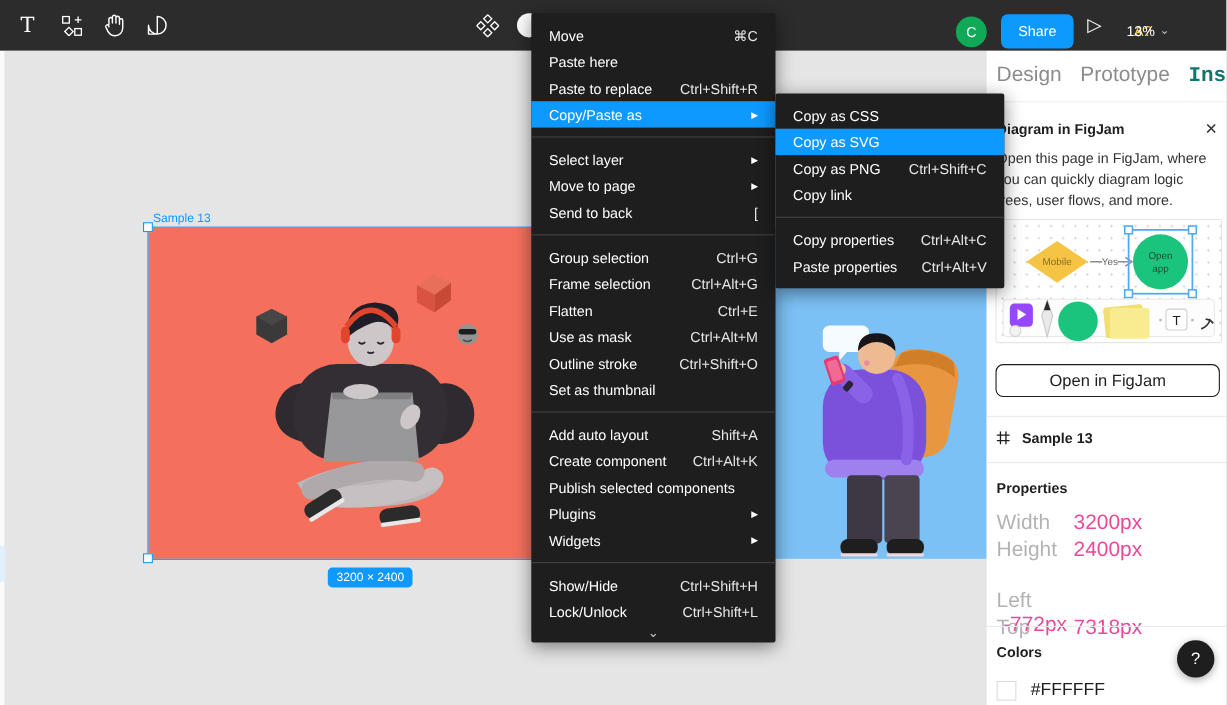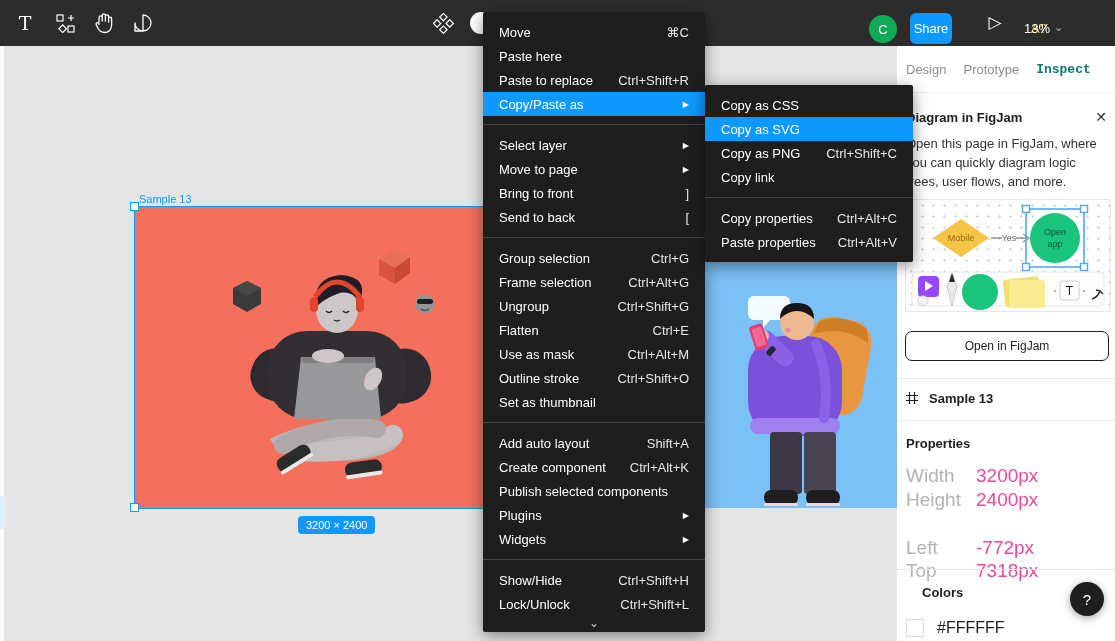--- a/index.html
+++ b/index.html
@@ -7,21 +7,21 @@
        background:#E5E5E5;font-family:"Liberation Sans",sans-serif;
        -webkit-font-smoothing:antialiased;}
 
   
   .toolbar{position:absolute;top:0;left:0;right:0;height:46px;background:#2C2C2C;z-index:50;}
   .tool{position:absolute;top:0;height:46px;display:flex;align-items:center;justify-content:center;cursor:pointer;}
   .ttool{width:40px;color:#fff;}
   .t-glyph{font-family:"DejaVu Serif",serif;font-size:19px;color:#fff;}
   .avatar{position:absolute;top:15px;width:28px;height:28px;border-radius:50%;
           background:#0FA958;color:#fff;font-size:13px;display:flex;align-items:center;justify-content:center;}
-  .share-btn{position:absolute;left:910px;top:13px;width:42px;height:31px;background:#0D99FF;color:#fff;
+  .share-btn{position:absolute;left:910px;top:13px;width:66px;height:31px;background:#0D99FF;color:#fff;
              font-size:13px;border:none;border-radius:6px;display:flex;align-items:center;justify-content:center;cursor:pointer;}
   .play{position:absolute;left:985px;top:13px;width:20px;height:20px;color:#fff;font-size:17px;line-height:20px;text-align:center;cursor:pointer;}
   .a-badge{position:absolute;left:1031px;top:21px;color:#F3C63F;font-size:13px;cursor:pointer;}
   .zoom-ctl{position:absolute;left:1024px;top:21px;color:#fff;font-size:13px;cursor:pointer;display:flex;gap:4px;align-items:center;text-align:right;}
   .zoom-ctl .caret{color:#bbb;font-size:11px;margin-top:-3px;}
   .halfmoon{position:absolute;left:470px;top:12px;width:22px;height:22px;border-radius:50%;
             background:linear-gradient(90deg,#ffffff 62%,#4a4a4a 62%);}
 
   
   .canvas{position:absolute;top:46px;left:0;width:897px;bottom:0;background:#E5E5E5;overflow:hidden;}
@@ -43,29 +43,29 @@
         padding:0 16px;font-size:13px;color:#fff;white-space:nowrap;cursor:pointer;}
   .mrow .ms{color:#E6E6E6;}
   .mrow .arrow{font-size:8px;color:#fff;}
   .mrow.hl{background:#0D99FF;}
   .msep{height:1px;background:#434343;margin:8px 0;}
   .menu-chevron{height:14px;display:flex;align-items:center;justify-content:center;color:#ccc;font-size:12px;cursor:pointer;}
 
   
   .sidebar{position:absolute;left:897px;top:46px;width:218px;bottom:0;background:#fff;z-index:20;}
   .tabs{position:absolute;top:0;left:0;right:0;height:46px;display:flex;align-items:center;gap:17px;padding-left:9px;border-bottom:1px solid #EFEFEF;}
-  .tab{font-size:13px;color:#8C8C8C;cursor:pointer;}
+  .tab{font-size:19px;color:#8C8C8C;cursor:pointer;}
   .tab.active{color:#0f766e;font-weight:bold;font-family:Liberation Mono, monospace;}
   .panel-title{position:absolute;left:9px;top:64px;font-size:13px;font-weight:bold;color:#1E1E1E;}
   .panel-close{position:absolute;right:5px;top:62px;font-size:14px;color:#333;width:18px;height:18px;text-align:center;line-height:18px;cursor:pointer;}
   .panel-desc{position:absolute;left:9px;top:88px;width:202px;font-size:13px;line-height:19px;color:#333;}
   .preview{position:absolute;left:8px;top:153px;width:204px;height:111px;background:#fff;border:1px solid #E6E6E6;border-radius:2px;
            background-image:radial-gradient(#D8D8D8 1px,transparent 1.2px);background-size:11px 11px;overflow:hidden;}
   .openfigjam{position:absolute;left:8px;top:285px;width:204px;height:30px;background:#fff;border:1px solid #1E1E1E;
-              border-radius:7px;font-size:12px;color:#1E1E1E;display:flex;align-items:center;justify-content:center;cursor:pointer;font-family:"Liberation Sans",sans-serif;}
+              border-radius:7px;font-size:15px;color:#1E1E1E;display:flex;align-items:center;justify-content:center;cursor:pointer;font-family:"Liberation Sans",sans-serif;}
   .sdiv{position:absolute;left:0;right:0;height:1px;background:#E9E9E9;}
   .layer-row{position:absolute;left:9px;top:341px;height:22px;display:flex;align-items:center;gap:11px;cursor:pointer;}
   .layer-name{font-size:13px;font-weight:bold;color:#1E1E1E;}
   .sec-title{position:absolute;left:9px;font-size:13px;font-weight:bold;color:#1E1E1E;}
   .prow{position:absolute;left:9px;height:24px;display:flex;align-items:center;font-size:19px;}
   .prow .pl{width:70px;color:#B3B3B3;}
   .prow .pv{color:#ec4899;}
   .swatch-row{position:absolute;left:9px;top:568px;height:28px;display:flex;align-items:center;gap:13px;}
   .swatch{width:16px;height:16px;background:#FFFFFF;border:1px solid #DCDCDC;}
   .swatch-hex{font-size:16px;color:#1E1E1E;}
@@ -248,28 +248,28 @@
     <span class="pv">3200px</span>
   </div>
   <div class="prow" style="top:442px;">
     <span class="pl">Height</span>
     <span class="pv">2400px</span>
   </div>
   <div class="prow" style="top:466px;margin-top:47px;">
     <span class="pl">Top</span>
     <span class="pv">7318px</span>
   </div>
-  <div class="prow" style="top:490px;">
+  <div class="prow" style="top:490px;flex-direction:column;">
     <span class="pl">Left</span>
     <span class="pv">-772px</span>
   </div>
 
   <div class="sdiv" style="top:523px;"></div>
 
-  <div class="sec-title" style="top:539px;margin-left:16px;">Colors</div>
+  <div class="sec-title" style="top:539px;">Colors</div>
   <div class="swatch-row">
     <span class="swatch"></span>
     <span class="swatch-hex">#FFFFFF</span>
   </div>
 </div>
 
 <div class="help-fab">
   <span>?</span>
 </div>
 
@@ -337,41 +337,33 @@
   <div class="msep"></div>
   <div class="mrow">
     <span>Select layer</span>
     <span class="arrow">▶</span>
   </div>
   <div class="mrow">
     <span>Move to page</span>
     <span class="arrow">▶</span>
   </div>
   <div class="mrow">
-    <span>Bring to front</span>
-    <span class="ms">]</span>
-  </div>
-  <div class="mrow">
     <span>Send to back</span>
     <span class="ms">[</span>
   </div>
   <div class="msep"></div>
   <div class="mrow">
     <span>Group selection</span>
     <span class="ms">Ctrl+G</span>
   </div>
   <div class="mrow">
     <span>Frame selection</span>
     <span class="ms">Ctrl+Alt+G</span>
   </div>
   <div class="mrow">
-    <span>Ungroup</span>
-    <span class="ms">Ctrl+Shift+G</span>
-  </div>
-  <div class="mrow">
     <span>Flatten</span>
     <span class="ms">Ctrl+E</span>
   </div>
   <div class="mrow">
     <span>Use as mask</span>
     <span class="ms">Ctrl+Alt+M</span>
   </div>
   <div class="mrow">
     <span>Outline stroke</span>
     <span class="ms">Ctrl+Shift+O</span>

